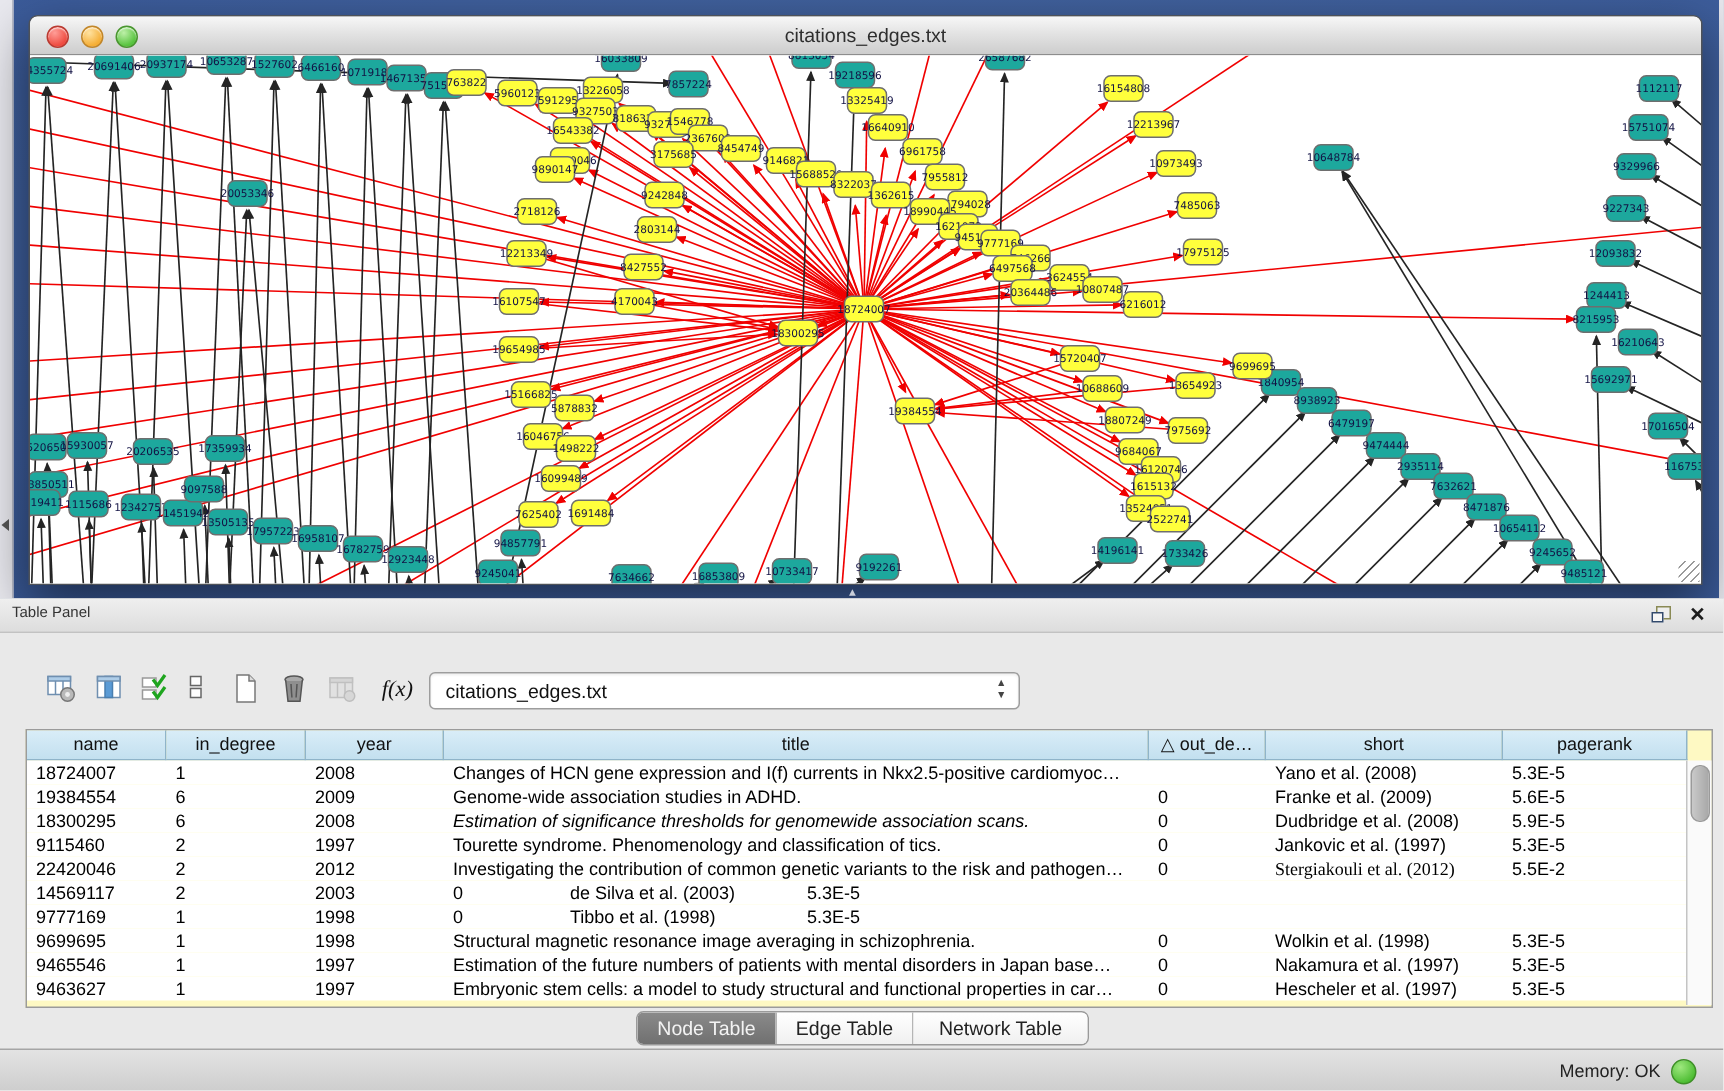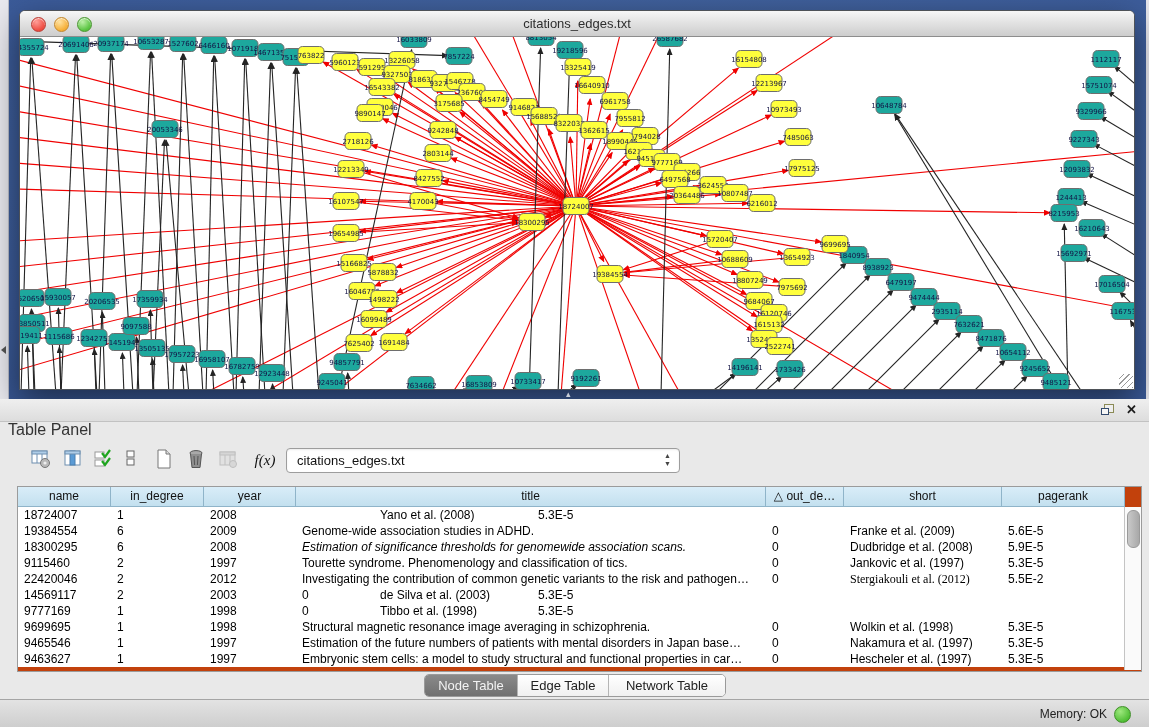--- a/index.html
+++ b/index.html
@@ -24,34 +24,34 @@
   .light.green{background:radial-gradient(circle at 35% 30%,#bdf0a8,#57c33e 70%);border:1px solid #49952f;}
   .net-canvas{position:relative;width:100%;height:352px;background:#ffffff;overflow:hidden;}
   .net-canvas svg{position:absolute;left:0;top:0;}
   .resize-grip{position:absolute;right:1px;bottom:1px;width:14px;height:14px;
     background:repeating-linear-gradient(135deg,transparent 0 3px,#9a9a9a 3px 4px);}
   .split-handle{position:absolute;left:566px;top:390px;color:#c8cdd8;font-size:9px;line-height:9px;}
 
   
   .table-panel{position:absolute;left:0;top:399px;width:1149px;height:328px;background:#e9e9e9;}
   .panel-titlebar{position:relative;height:22px;background:linear-gradient(180deg,#efefef,#dddddd);border-bottom:1px solid #c2c2c2;}
-  .panel-title{position:absolute;left:8px;top:4px;font-size:16px;color:#333;margin-top:18px;}
+  .panel-title{position:absolute;left:8px;top:4px;font-size:10px;color:#333;}
   .float-icon{position:absolute;right:36px;top:5px;width:12px;height:11px;}
   .float-icon .sq1{position:absolute;left:3px;top:0;width:8px;height:7px;border:1px solid #8a8a55;background:#eee;}
   .float-icon .sq2{position:absolute;left:0;top:4px;width:6px;height:5px;border:1px solid #334a6d;background:#f6f6f6;}
   .close-icon{position:absolute;right:12px;top:3px;font-size:13px;font-weight:bold;color:#1c1c1c;line-height:15px;}
 
   .toolbar-btn{position:absolute;top:48px;width:26px;height:26px;background:transparent;border:0;padding:2px;cursor:default;}
   .fx-label{font-style:italic;font-family:"Liberation Serif",serif;font-size:15px;color:#111;}
   .table-select{position:absolute;left:286px;top:49px;width:392px;height:23px;background:#fff;border:1px solid #9d9d9d;
     border-radius:4px;box-shadow:inset 0 1px 2px rgba(0,0,0,.08);}
   .table-select .sel-text{position:absolute;left:10px;top:4px;font-size:13px;color:#111;}
   .table-select .stepper{position:absolute;right:8px;top:3px;font-size:7px;color:#444;line-height:8px;text-align:center;}
 
-  .data-table{position:absolute;left:17px;top:87px;width:1123px;height:184px;background:#c2410c;border:1px solid #9b9b9b;}
+  .data-table{position:absolute;left:17px;top:87px;width:1123px;height:184px;background:#fef9c3;border:1px solid #9b9b9b;}
   .thead{position:absolute;left:0;top:0;height:20px;width:1107px;display:flex;}
   .th{box-sizing:border-box;height:20px;background:linear-gradient(180deg,#d9edf8,#c3e0ef);
      border-right:1px solid #8fb4c9;border-bottom:1px solid #8fb4c9;font-size:12px;color:#111;
      text-align:center;line-height:19px;overflow:hidden;white-space:nowrap;}
   .tbody{position:absolute;left:0;top:20px;width:1107px;}
   .tr{display:flex;height:16px;background:#fff;}
   .td{box-sizing:border-box;font-size:12px;color:#000;line-height:16px;padding-left:6px;
       overflow:hidden;white-space:nowrap;text-overflow:ellipsis;}
   .vscroll{position:absolute;right:0;top:20px;width:16px;height:163px;background:#fafafa;border-left:1px solid #c4c4c4;}
   .vthumb{position:absolute;left:2px;top:3px;width:11px;height:36px;border-radius:6px;background:linear-gradient(90deg,#c9c9c9,#a8a8a8);border:1px solid #9a9a9a;}
@@ -614,20 +614,21 @@
           <div class="th" style="width: 470px;">title</div>
           <div class="th" style="width: 78px;">△ out_de…</div>
           <div class="th" style="width: 158px;">short</div>
           <div class="th" style="width: 123px;">pagerank</div>
         </div>
       <div class="tbody" id="tbody">
           <div class="tr">
             <div class="td" style="width: 93px;">18724007</div>
             <div class="td" style="width: 93px;">1</div>
             <div class="td" style="width: 92px;">2008</div>
+            <div class="td" style="width: 470px;">Changes of HCN gene expression and I(f) currents in Nkx2.5-positive cardiomyoc…</div>
             <div class="td" style="width: 78px; margin-top: 15px;">49</div>
             <div class="td" style="width: 158px;">Yano et al. (2008)</div>
             <div class="td" style="width: 123px;">5.3E-5</div>
           </div>
           <div class="tr">
             <div class="td" style="width: 93px;">19384554</div>
             <div class="td" style="width: 93px;">6</div>
             <div class="td" style="width: 92px;">2009</div>
             <div class="td" style="width: 470px;">Genome-wide association studies in ADHD.</div>
             <div class="td" style="width: 78px;">0</div>

